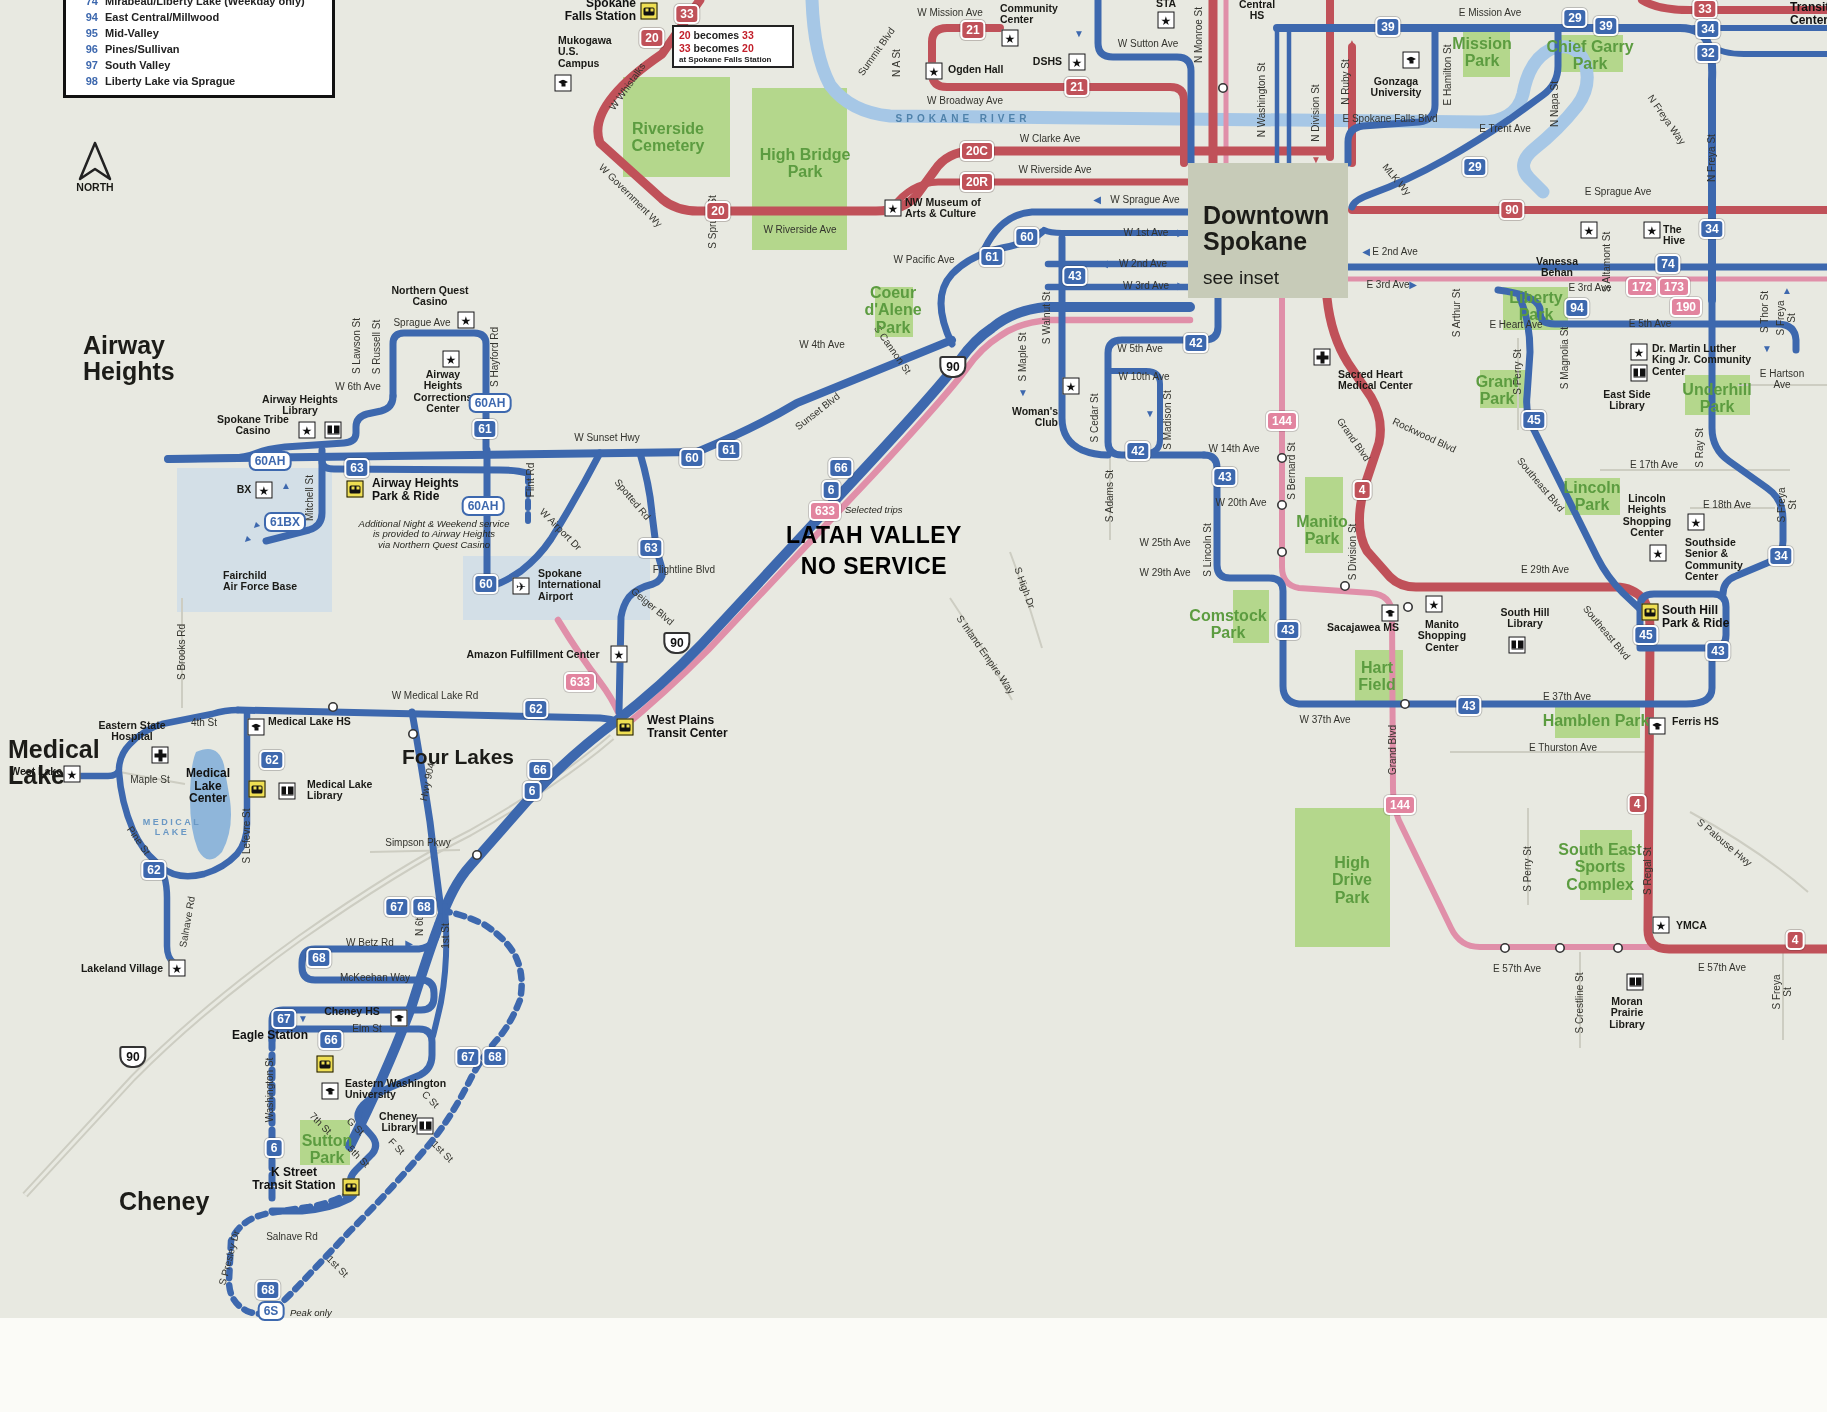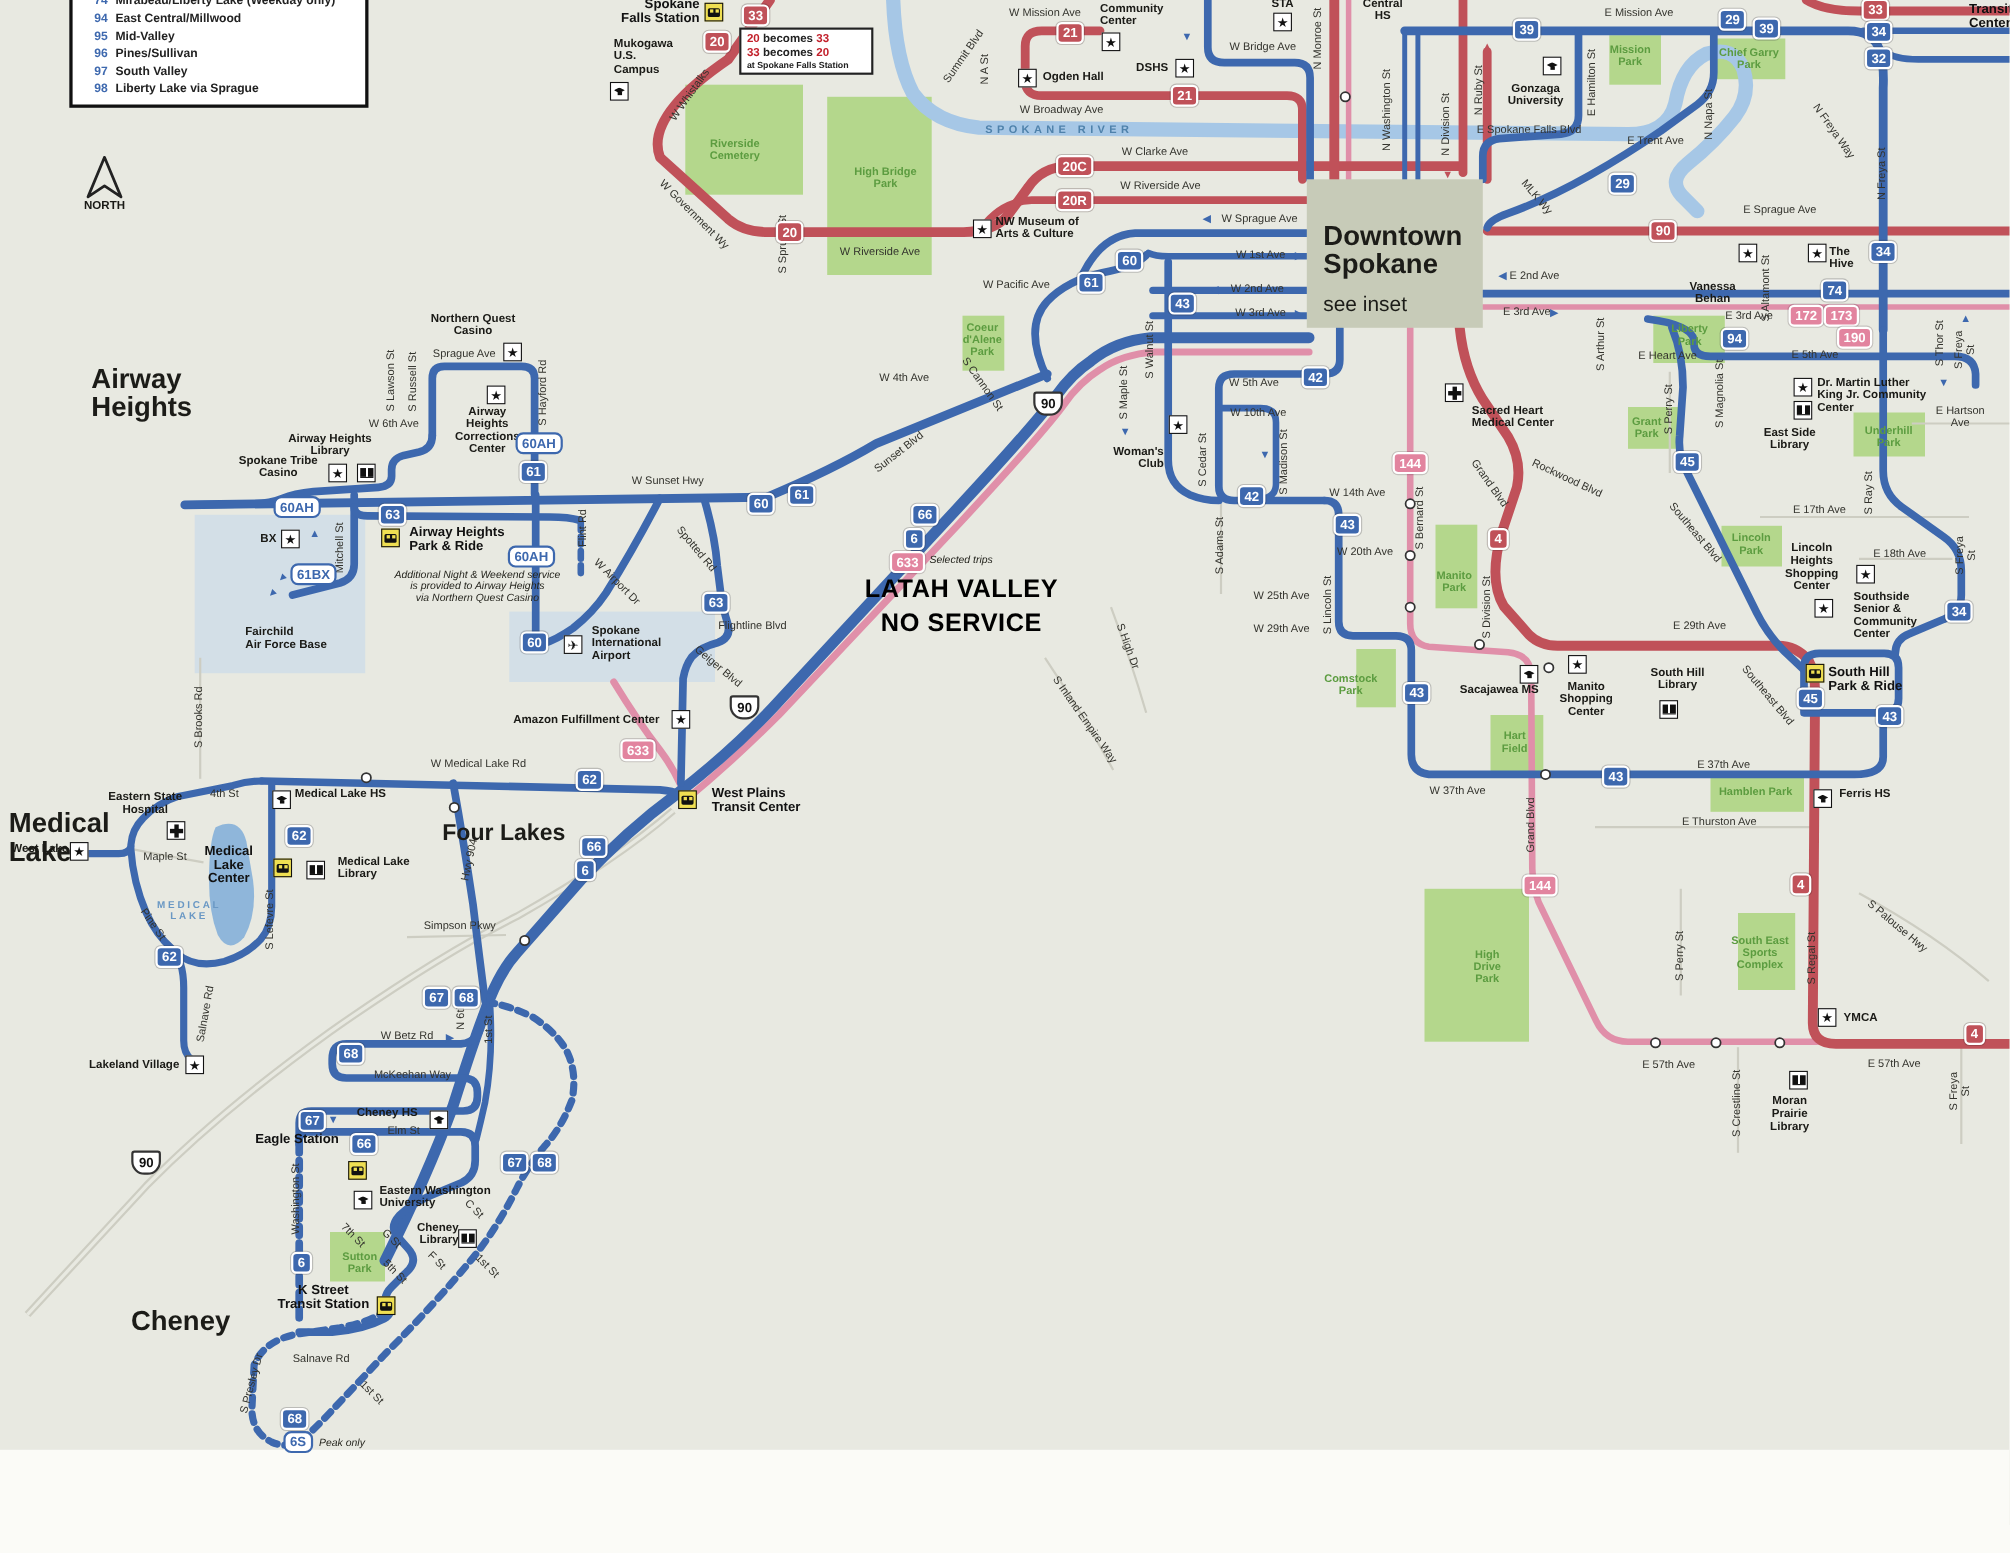--- a/index.html
+++ b/index.html
@@ -3,21 +3,21 @@
 <meta charset="utf-8">
 <style>
   html,body{margin:0;padding:0;background:#ffffff;font-family:"Liberation Sans",sans-serif;}
   #map{position:relative;width:1827px;height:1412px;background:#e8e9e1;overflow:hidden;}
   #base{position:absolute;left:0;top:0;}
   .lb{position:absolute;white-space:pre-line;line-height:1.08;text-align:center;color:#33332d;font-size:10px;pointer-events:none;}
   .k-city{font-weight:700;color:#1c1c18;line-height:1.02;}
   .k-seeinset{color:#1c1c18;font-weight:400;}
   .k-poi{font-weight:700;color:#1a1a16;font-size:10.5px;}
   .k-poib{font-weight:700;color:#111;font-size:12px;line-height:1.05;}
-  .k-park{color:#5c9c40;font-size:10px;font-weight:700;}
+  .k-park{color:#5c9c40;font-size:16px;font-weight:700;}
   .k-water{color:#4f82ab;font-weight:700;letter-spacing:4px;font-size:10px;}
   .k-water2{color:#6a98c4;font-weight:700;letter-spacing:2.5px;font-size:9px;}
   .k-it{font-style:italic;font-size:9.5px;color:#26261f;}
   .k-latah{font-weight:700;font-size:23px;color:#000000;line-height:1.35;letter-spacing:.5px;}
   .bd{position:absolute;font-weight:700;font-size:12px;line-height:1;padding:2px 4px;border-radius:5px;white-space:nowrap;pointer-events:none;}
   .bd-b{background:#3d68ae;color:#fff;border:2px solid #fff;box-shadow:0 0 0 1px rgba(50,50,60,.25);}
   .bd-r{background:#c05159;color:#fff;border:2px solid #fff;box-shadow:0 0 0 1px rgba(60,40,40,.25);}
   .bd-p{background:#e2849f;color:#fff;border:2px solid #fff;box-shadow:0 0 0 1px rgba(60,40,50,.2);}
   .bd-w{background:#fff;color:#3d68ae;border:2px solid #3d68ae;border-radius:7px;}
   .bd-s{background:#fff;color:#111;border:2px solid #333;border-radius:3px 3px 12px 12px;padding:3px 5px;}
@@ -296,21 +296,21 @@
 Library</div>
     <div class="lb k-poi" style="left: 223px; top: 581px; position: absolute; transform: translate(0px, -50%); text-align: left;">Fairchild
 Air Force Base</div>
     <div class="lb k-it" style="left: 434px; top: 534px; position: absolute; transform: translate(-50%, -50%);">Additional Night &amp; Weekend service
 is provided to Airway Heights
 via Northern Quest Casino</div>
     <div class="lb k-it" style="left: 845px; top: 510px; position: absolute; transform: translate(0px, -50%); text-align: left;">Selected trips</div>
     <div class="lb k-it" style="left: 290px; top: 1313px; position: absolute; transform: translate(0px, -50%); text-align: left;">Peak only</div>
     <div class="lb k-poi" style="left: 95px; top: 188px; position: absolute; transform: translate(-50%, -50%);">NORTH</div>
     <div class="lb k-street" style="left: 950px; top: 13px; position: absolute; transform: translate(-50%, -50%);">W Mission Ave</div>
-    <div class="lb k-street" style="left: 1148px; top: 44px; position: absolute; transform: translate(-50%, -50%);">W Bridge Ave</div>
+    <div class="lb k-street" style="left: 1148px; top: 44px; position: absolute; transform: translate(-50%, -50%);">W Sutton Ave</div>
     <div class="lb k-street" style="left: 965px; top: 101px; position: absolute; transform: translate(-50%, -50%);">W Broadway Ave</div>
     <div class="lb k-street" style="left: 1050px; top: 139px; position: absolute; transform: translate(-50%, -50%);">W Clarke Ave</div>
     <div class="lb k-street" style="left: 1055px; top: 170px; position: absolute; transform: translate(-50%, -50%);">W Riverside Ave</div>
     <div class="lb k-street" style="left: 1145px; top: 200px; position: absolute; transform: translate(-50%, -50%);">W Sprague Ave</div>
     <div class="lb k-street" style="left: 1146px; top: 233px; position: absolute; transform: translate(-50%, -50%);">W 1st Ave</div>
     <div class="lb k-street" style="left: 1143px; top: 264px; position: absolute; transform: translate(-50%, -50%);">W 2nd Ave</div>
     <div class="lb k-street" style="left: 1146px; top: 286px; position: absolute; transform: translate(-50%, -50%);">W 3rd Ave</div>
     <div class="lb k-street" style="left: 924px; top: 260px; position: absolute; transform: translate(-50%, -50%);">W Pacific Ave</div>
     <div class="lb k-street" style="left: 800px; top: 230px; position: absolute; transform: translate(-50%, -50%);">W Riverside Ave</div>
     <div class="lb k-street" style="left: 822px; top: 345px; position: absolute; transform: translate(-50%, -50%);">W 4th Ave</div>

